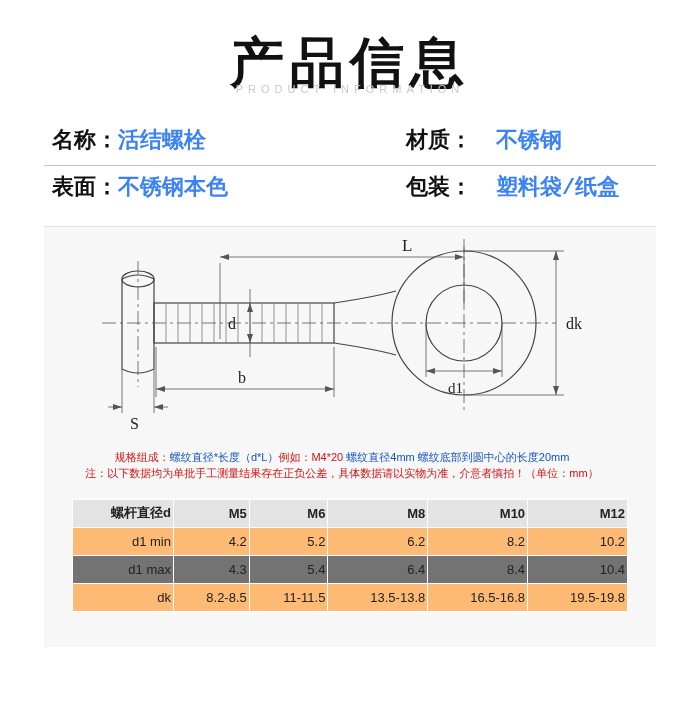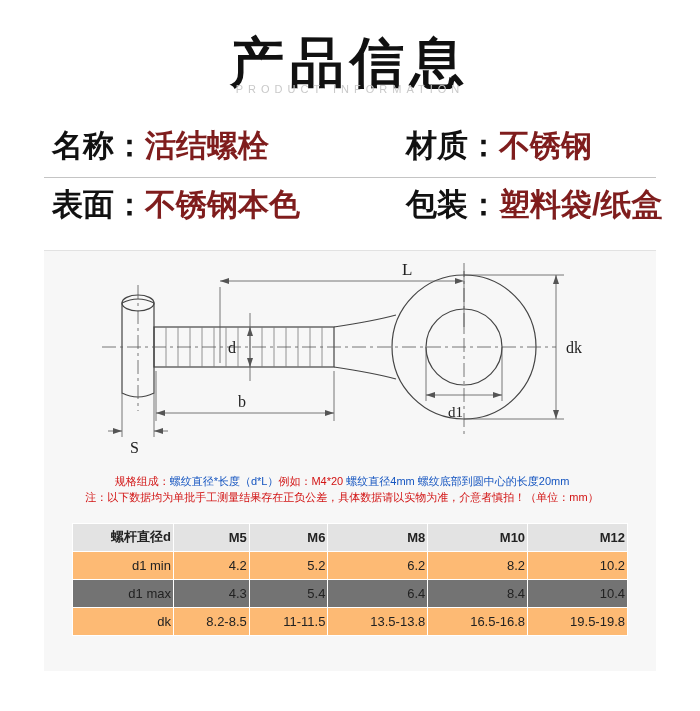--- a/index.html
+++ b/index.html
@@ -47,38 +47,40 @@
     align-items: center;
     padding: 6px 0 10px 0;
     border-bottom: 1px solid #c4c4c4;
   }
   .spec-row:last-child {
     border-bottom: none;
   }
   .spec-cell {
     display: flex;
     align-items: flex-start;
-    font-size: 31px;
+    font-size: 22px;
     white-space: nowrap;
+    font-family: Liberation Mono, monospace;
   }
   .spec-cell.left {
     flex: 0 0 350px;
     padding-left: 8px;
   }
   .spec-cell.right {
     flex: 1 1 auto;
     padding-left: 4px;
+    gap: 24px;
   }
   .spec-label {
     font-weight: bold;
     color: #111;
   }
   .spec-value {
     font-weight: bold;
-    color: #7f1d1d;
+    color: #3b82f6;
   }
   
   .drawing-panel {
     position: relative;
     margin: 14px 44px 0 44px;
     height: 420px;
     background: #f7f7f7;
     border-top: 1px solid #e2e2e2;
   }
   .drawing-area {

